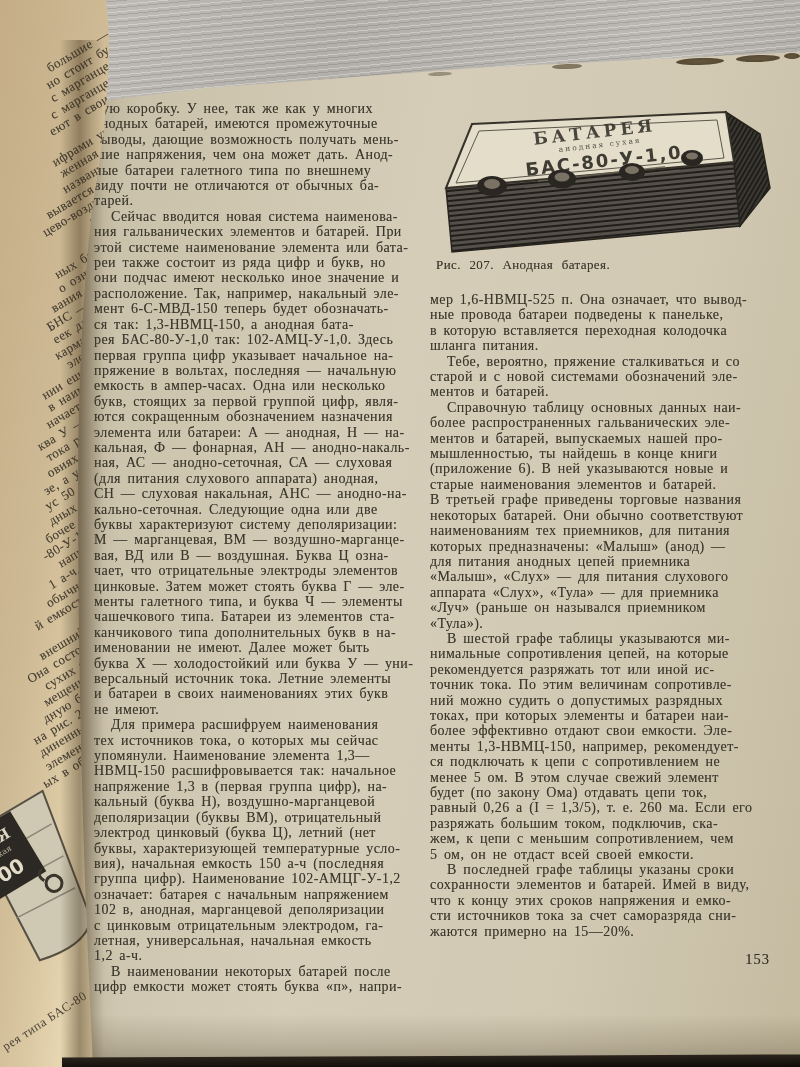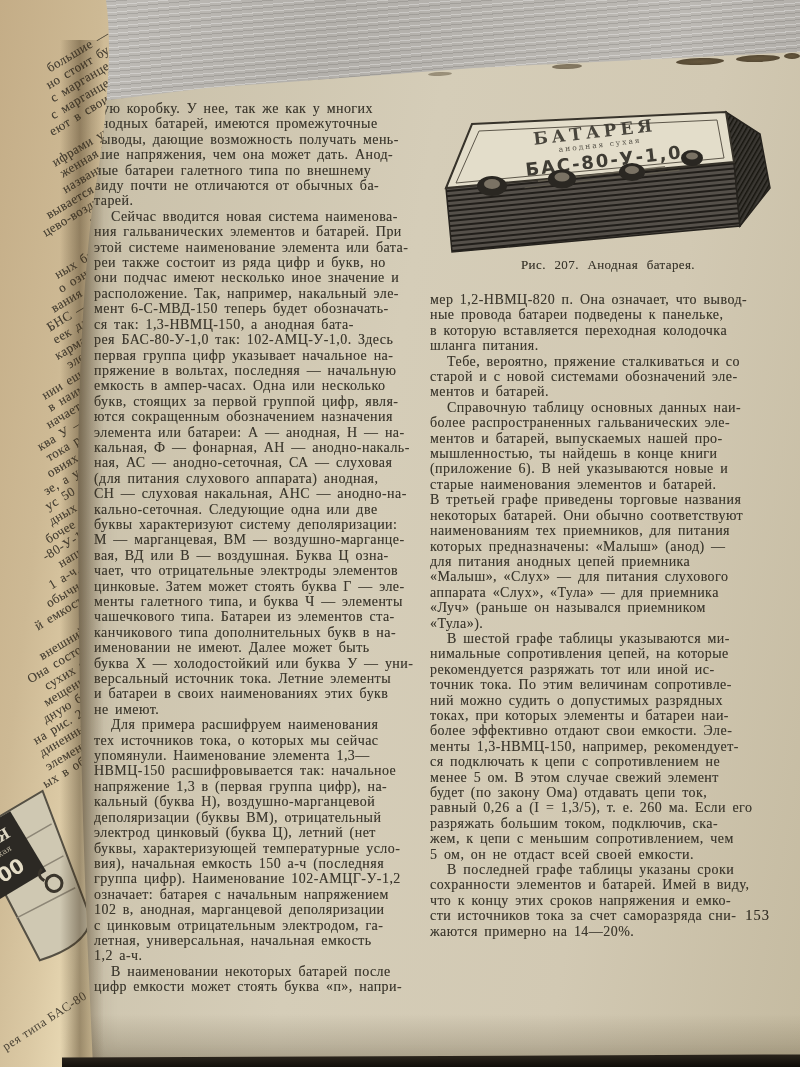--- a/index.html
+++ b/index.html
@@ -32,26 +32,26 @@
     pointer-events:none;
   }
   .col{position:absolute; font-size:14px; line-height:15.4px; letter-spacing:.45px; word-spacing:2.5px; text-align:justify;}
   .col-a{left:18px; top:101px; width:352px;}
   .col-b{left:354px; top:292px; width:338px;}
   .para{margin:0; white-space:pre-line; text-indent:17px; text-shadow:0 0 .4px rgba(59,55,45,.45);}
   .col .para:first-of-type{text-indent:0;}
   
   .figure{position:absolute; left:358px; top:104px; width:352px; height:150px;}
   .fig-caption{
-    position:absolute; left:360px; top:257px; width:344px; text-align:center;
+    position:absolute; left:360px; top:257px; width:344px; text-align:left;
     font-size:13px; word-spacing:5px; letter-spacing:.4px; color:#3b372d;
     text-shadow:0 0 .4px rgba(59,55,45,.45);
   }
   .pagenum{
-    position:absolute; left:356px; top:907px; width:338px; text-align:right;
+    position:absolute; left:356px; top:951px; width:338px; text-align:right;
     padding-right:26px; font-size:14.5px; letter-spacing:1px; color:#363228;
     text-shadow:0 0 .4px rgba(59,55,45,.5);
   }
   
   .spot{position:absolute; border-radius:50%; background:radial-gradient(#4a3a20,#2f2310); opacity:.8;}
   .s1{left:676px; top:58px; width:48px; height:7px; transform:rotate(-2deg);}
   .s2{left:736px; top:55px; width:44px; height:7px; transform:rotate(-2deg);}
   .s3{left:784px; top:53px; width:16px; height:6px;}
   .s4{left:552px; top:64px; width:30px; height:5px; transform:rotate(-2deg); opacity:.55;}
   .s5{left:428px; top:72px; width:24px; height:4px; transform:rotate(-2deg); opacity:.4;}
@@ -192,21 +192,21 @@
 означает: батарея с начальным напряжением
 102 в, анодная, марганцевой деполяризации
 с цинковым отрицательным электродом, га-
 летная, универсальная, начальная емкость
 1,2 а-ч.</p>
         <p class="para" style="--i: 3;">В наименовании некоторых батарей после
 цифр емкости может стоять буква «п», напри-</p>
       </div>
     <div class="col col-b">
 
-    <p class="para" style="--i: 0;">мер 1,2-НВМЦ-820 п. Она означает, что вывод-
+    <p class="para" style="--i: 0;">мер 1,6-НВМЦ-525 п. Она означает, что вывод-
 ные провода батареи подведены к панельке,
 в которую вставляется переходная колодочка
 шланга питания.</p>
         <p class="para" style="--i: 1;">Тебе, вероятно, пряжение сталкиваться и со
 старой и с новой системами обозначений эле-
 ментов и батарей.</p>
         <p class="para" style="--i: 2;">Справочную таблицу основных данных наи-
 более распространенных гальванических эле-
 ментов и батарей, выпускаемых нашей про-
 мышленностью, ты найдешь в конце книги
@@ -233,21 +233,21 @@
 менее 5 ом. В этом случае свежий элемент
 будет (по закону Ома) отдавать цепи ток,
 равный 0,26 а (I = 1,3/5), т. е. 260 ма. Если его
 разряжать большим током, подключив, ска-
 жем, к цепи с меньшим сопротивлением, чем
 5 ом, он не отдаст всей своей емкости.</p>
         <p class="para" style="--i: 4;">В последней графе таблицы указаны сроки
 сохранности элементов и батарей. Имей в виду,
 что к концу этих сроков напряжения и емко-
 сти источников тока за счет саморазряда сни-
-жаются примерно на 14—20%.</p>
+жаются примерно на 15—20%.</p>
       </div>
 
     <div class="pagenum">153</div>
   </div>
 
   <div class="spot s1"></div>
   <div class="spot s2"></div>
   <div class="spot s3"></div>
   <div class="spot s4"></div>
   <div class="spot s5"></div>

